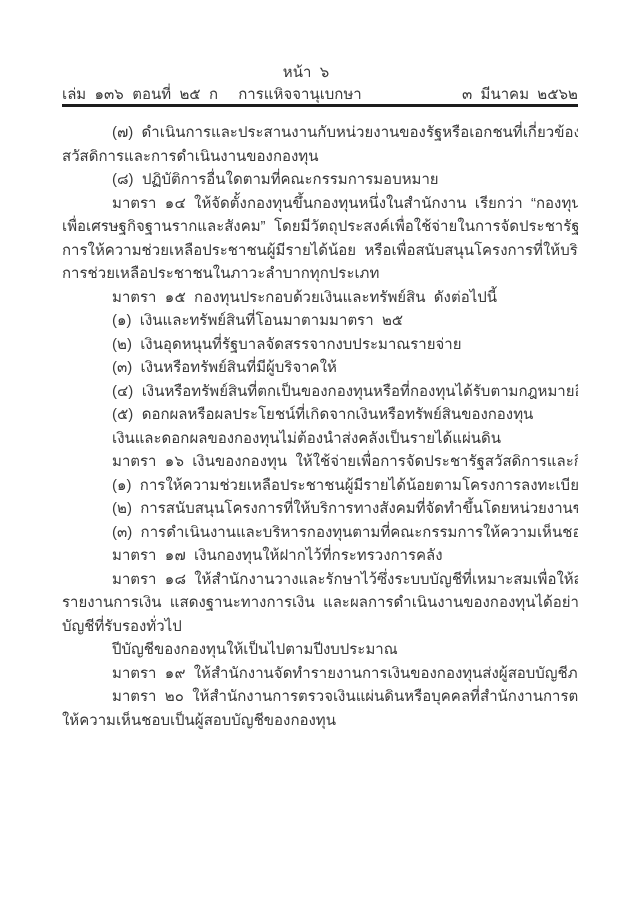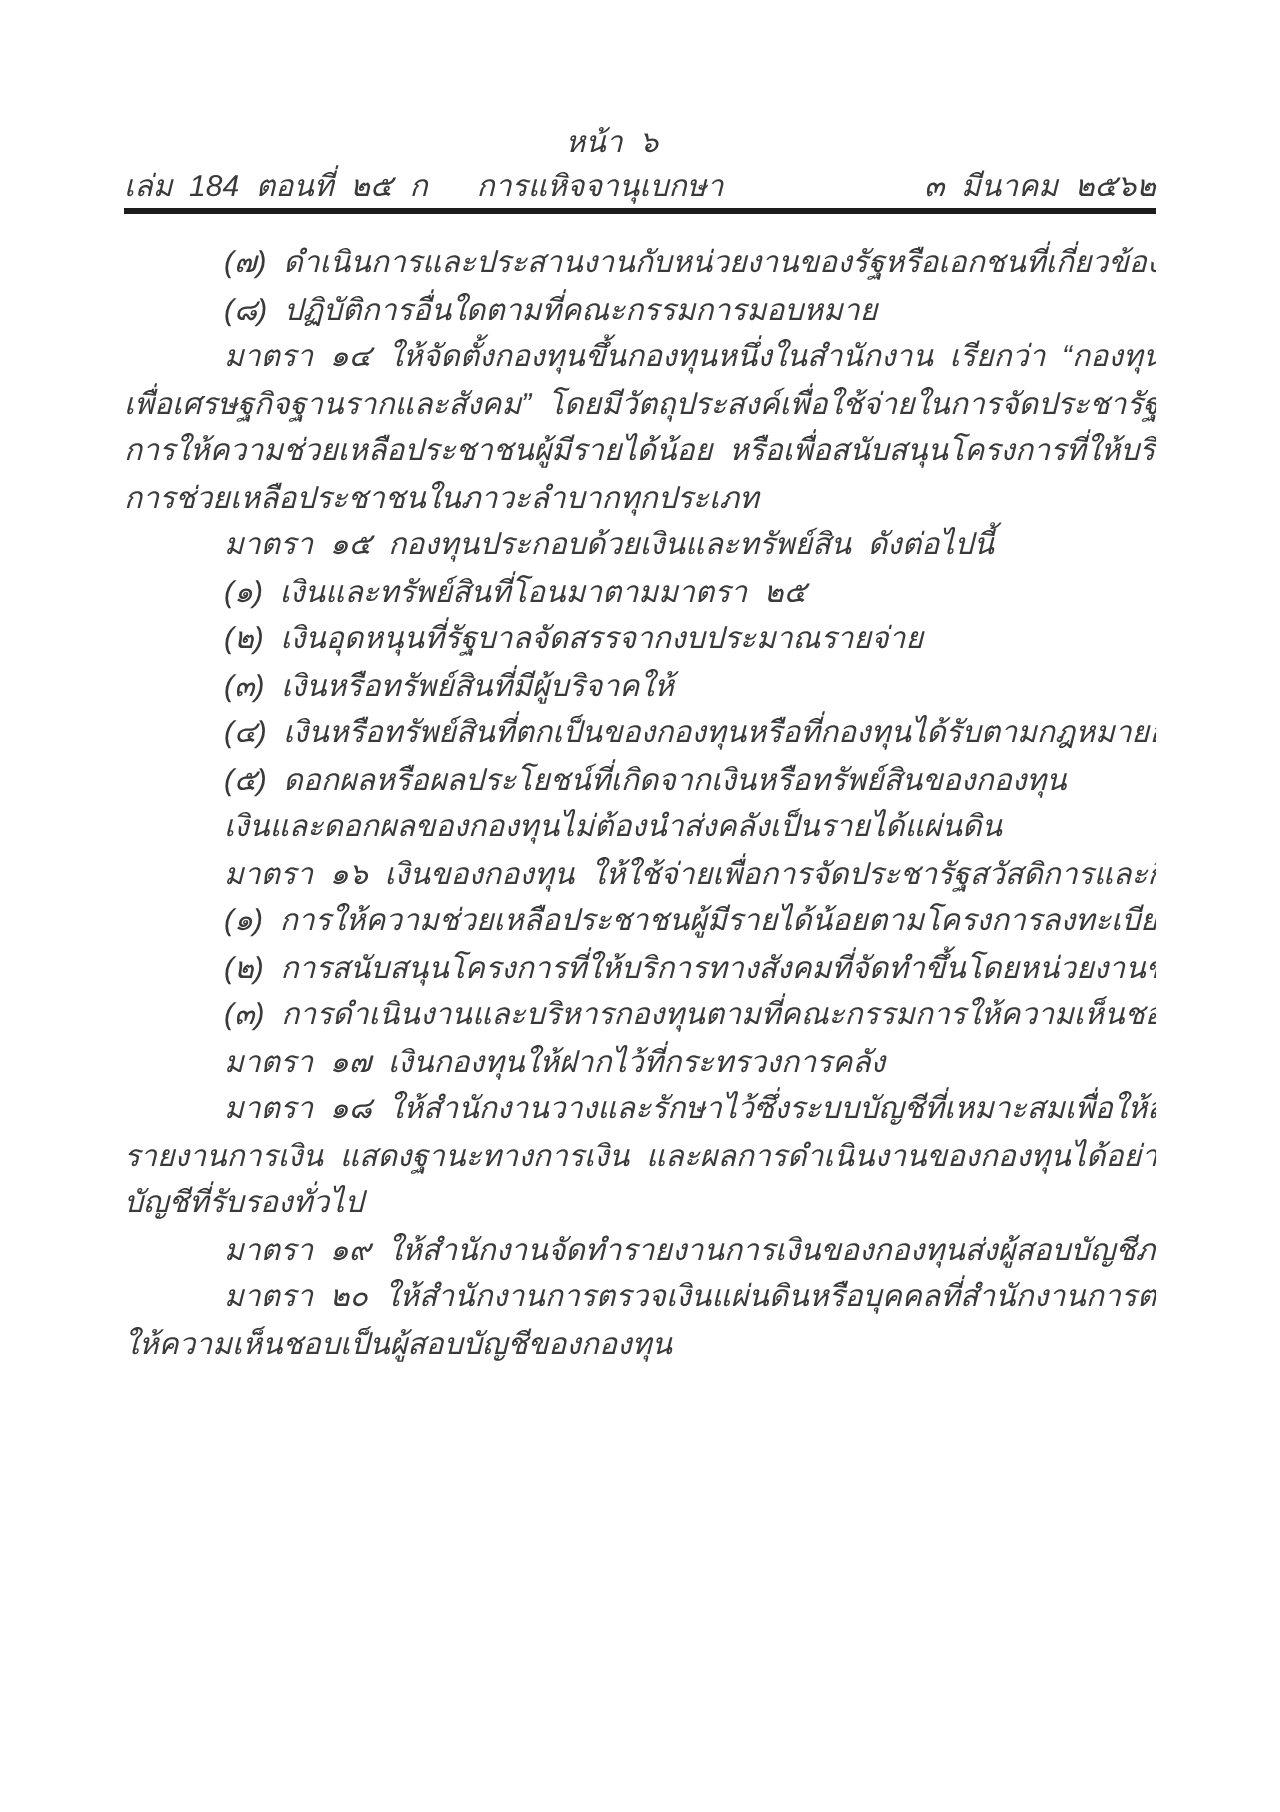--- a/index.html
+++ b/index.html
@@ -1,15 +1,15 @@
 <!DOCTYPE html>
 <html><head>
 <meta charset="utf-8">
 <style>
-  * { margin: 0; padding: 0; box-sizing: border-box; font-style: italic; }
+  * { margin: 0; padding: 0; box-sizing: border-box; }
   html, body { background: #ffffff; }
   body {
     width: 640px; height: 906px;
     font-family: "Liberation Sans", sans-serif;
     -webkit-font-smoothing: antialiased;
   }
   .page {
     position: relative;
     width: 640px; height: 906px;
     background: #ffffff;
@@ -58,47 +58,49 @@
   .line.indent { padding-left: 50px; }
 </style>
 </head>
 <body>
 
 <div class="page">
 
   <div class="page-number">หน้า  ๖</div>
 
   <div class="header-row">
-    <span class="volume-label">เล่ม  184  ตอนที่  ๒๕  ก</span>
+    <span class="volume-label">เล่ม  ๑๓๖  ตอนที่  ๒๕  ก</span>
     <span class="gazette-title">การแหิจจานุเบกษา</span>
     <span class="issue-date">๓  มีนาคม  ๒๕๖๒</span>
   </div>
 
   <div class="header-rule"></div>
 
   <div class="document-body">
       <div class="line indent">(๗)  ดำเนินการและประสานงานกับหน่วยงานของรัฐหรือเอกชนที่เกี่ยวข้องกับการจัดประชารัฐ</div>
+      <div class="line">สวัสดิการและการดำเนินงานของกองทุน</div>
       <div class="line indent">(๘)  ปฏิบัติการอื่นใดตามที่คณะกรรมการมอบหมาย</div>
       <div class="line indent">มาตรา  ๑๔  ให้จัดตั้งกองทุนขึ้นกองทุนหนึ่งในสำนักงาน  เรียกว่า  “กองทุนประชารัฐสวัสดิการ</div>
       <div class="line">เพื่อเศรษฐกิจฐานรากและสังคม”  โดยมีวัตถุประสงค์เพื่อใช้จ่ายในการจัดประชารัฐสวัสดิการที่เป็น</div>
       <div class="line">การให้ความช่วยเหลือประชาชนผู้มีรายได้น้อย  หรือเพื่อสนับสนุนโครงการที่ให้บริการทางสังคมที่เป็น</div>
       <div class="line">การช่วยเหลือประชาชนในภาวะลำบากทุกประเภท</div>
       <div class="line indent">มาตรา  ๑๕  กองทุนประกอบด้วยเงินและทรัพย์สิน  ดังต่อไปนี้</div>
       <div class="line indent">(๑)  เงินและทรัพย์สินที่โอนมาตามมาตรา  ๒๕</div>
       <div class="line indent">(๒)  เงินอุดหนุนที่รัฐบาลจัดสรรจากงบประมาณรายจ่าย</div>
       <div class="line indent">(๓)  เงินหรือทรัพย์สินที่มีผู้บริจาคให้</div>
       <div class="line indent">(๔)  เงินหรือทรัพย์สินที่ตกเป็นของกองทุนหรือที่กองทุนได้รับตามกฎหมายอื่น</div>
       <div class="line indent">(๕)  ดอกผลหรือผลประโยชน์ที่เกิดจากเงินหรือทรัพย์สินของกองทุน</div>
       <div class="line indent">เงินและดอกผลของกองทุนไม่ต้องนำส่งคลังเป็นรายได้แผ่นดิน</div>
       <div class="line indent">มาตรา  ๑๖  เงินของกองทุน  ให้ใช้จ่ายเพื่อการจัดประชารัฐสวัสดิการและกิจการ  ดังต่อไปนี้</div>
       <div class="line indent">(๑)  การให้ความช่วยเหลือประชาชนผู้มีรายได้น้อยตามโครงการลงทะเบียนเพื่อสวัสดิการแห่งรัฐ</div>
       <div class="line indent">(๒)  การสนับสนุนโครงการที่ให้บริการทางสังคมที่จัดทำขึ้นโดยหน่วยงานของเอกชน  มูลนิธิ</div>
       <div class="line indent">(๓)  การดำเนินงานและบริหารกองทุนตามที่คณะกรรมการให้ความเห็นชอบ</div>
       <div class="line indent">มาตรา  ๑๗  เงินกองทุนให้ฝากไว้ที่กระทรวงการคลัง</div>
       <div class="line indent">มาตรา  ๑๘  ให้สำนักงานวางและรักษาไว้ซึ่งระบบบัญชีที่เหมาะสมเพื่อให้สามารถจัดทำ</div>
       <div class="line">รายงานการเงิน  แสดงฐานะทางการเงิน  และผลการดำเนินงานของกองทุนได้อย่างถูกต้องตามหลักการ</div>
       <div class="line">บัญชีที่รับรองทั่วไป</div>
+      <div class="line indent">ปีบัญชีของกองทุนให้เป็นไปตามปีงบประมาณ</div>
       <div class="line indent">มาตรา  ๑๙  ให้สำนักงานจัดทำรายงานการเงินของกองทุนส่งผู้สอบบัญชีภายในหกสิบวัน</div>
       <div class="line indent">มาตรา  ๒๐  ให้สำนักงานการตรวจเงินแผ่นดินหรือบุคคลที่สำนักงานการตรวจเงินแผ่นดิน</div>
       <div class="line">ให้ความเห็นชอบเป็นผู้สอบบัญชีของกองทุน</div>
     </div>
 
 </div>
 
 </body></html>

